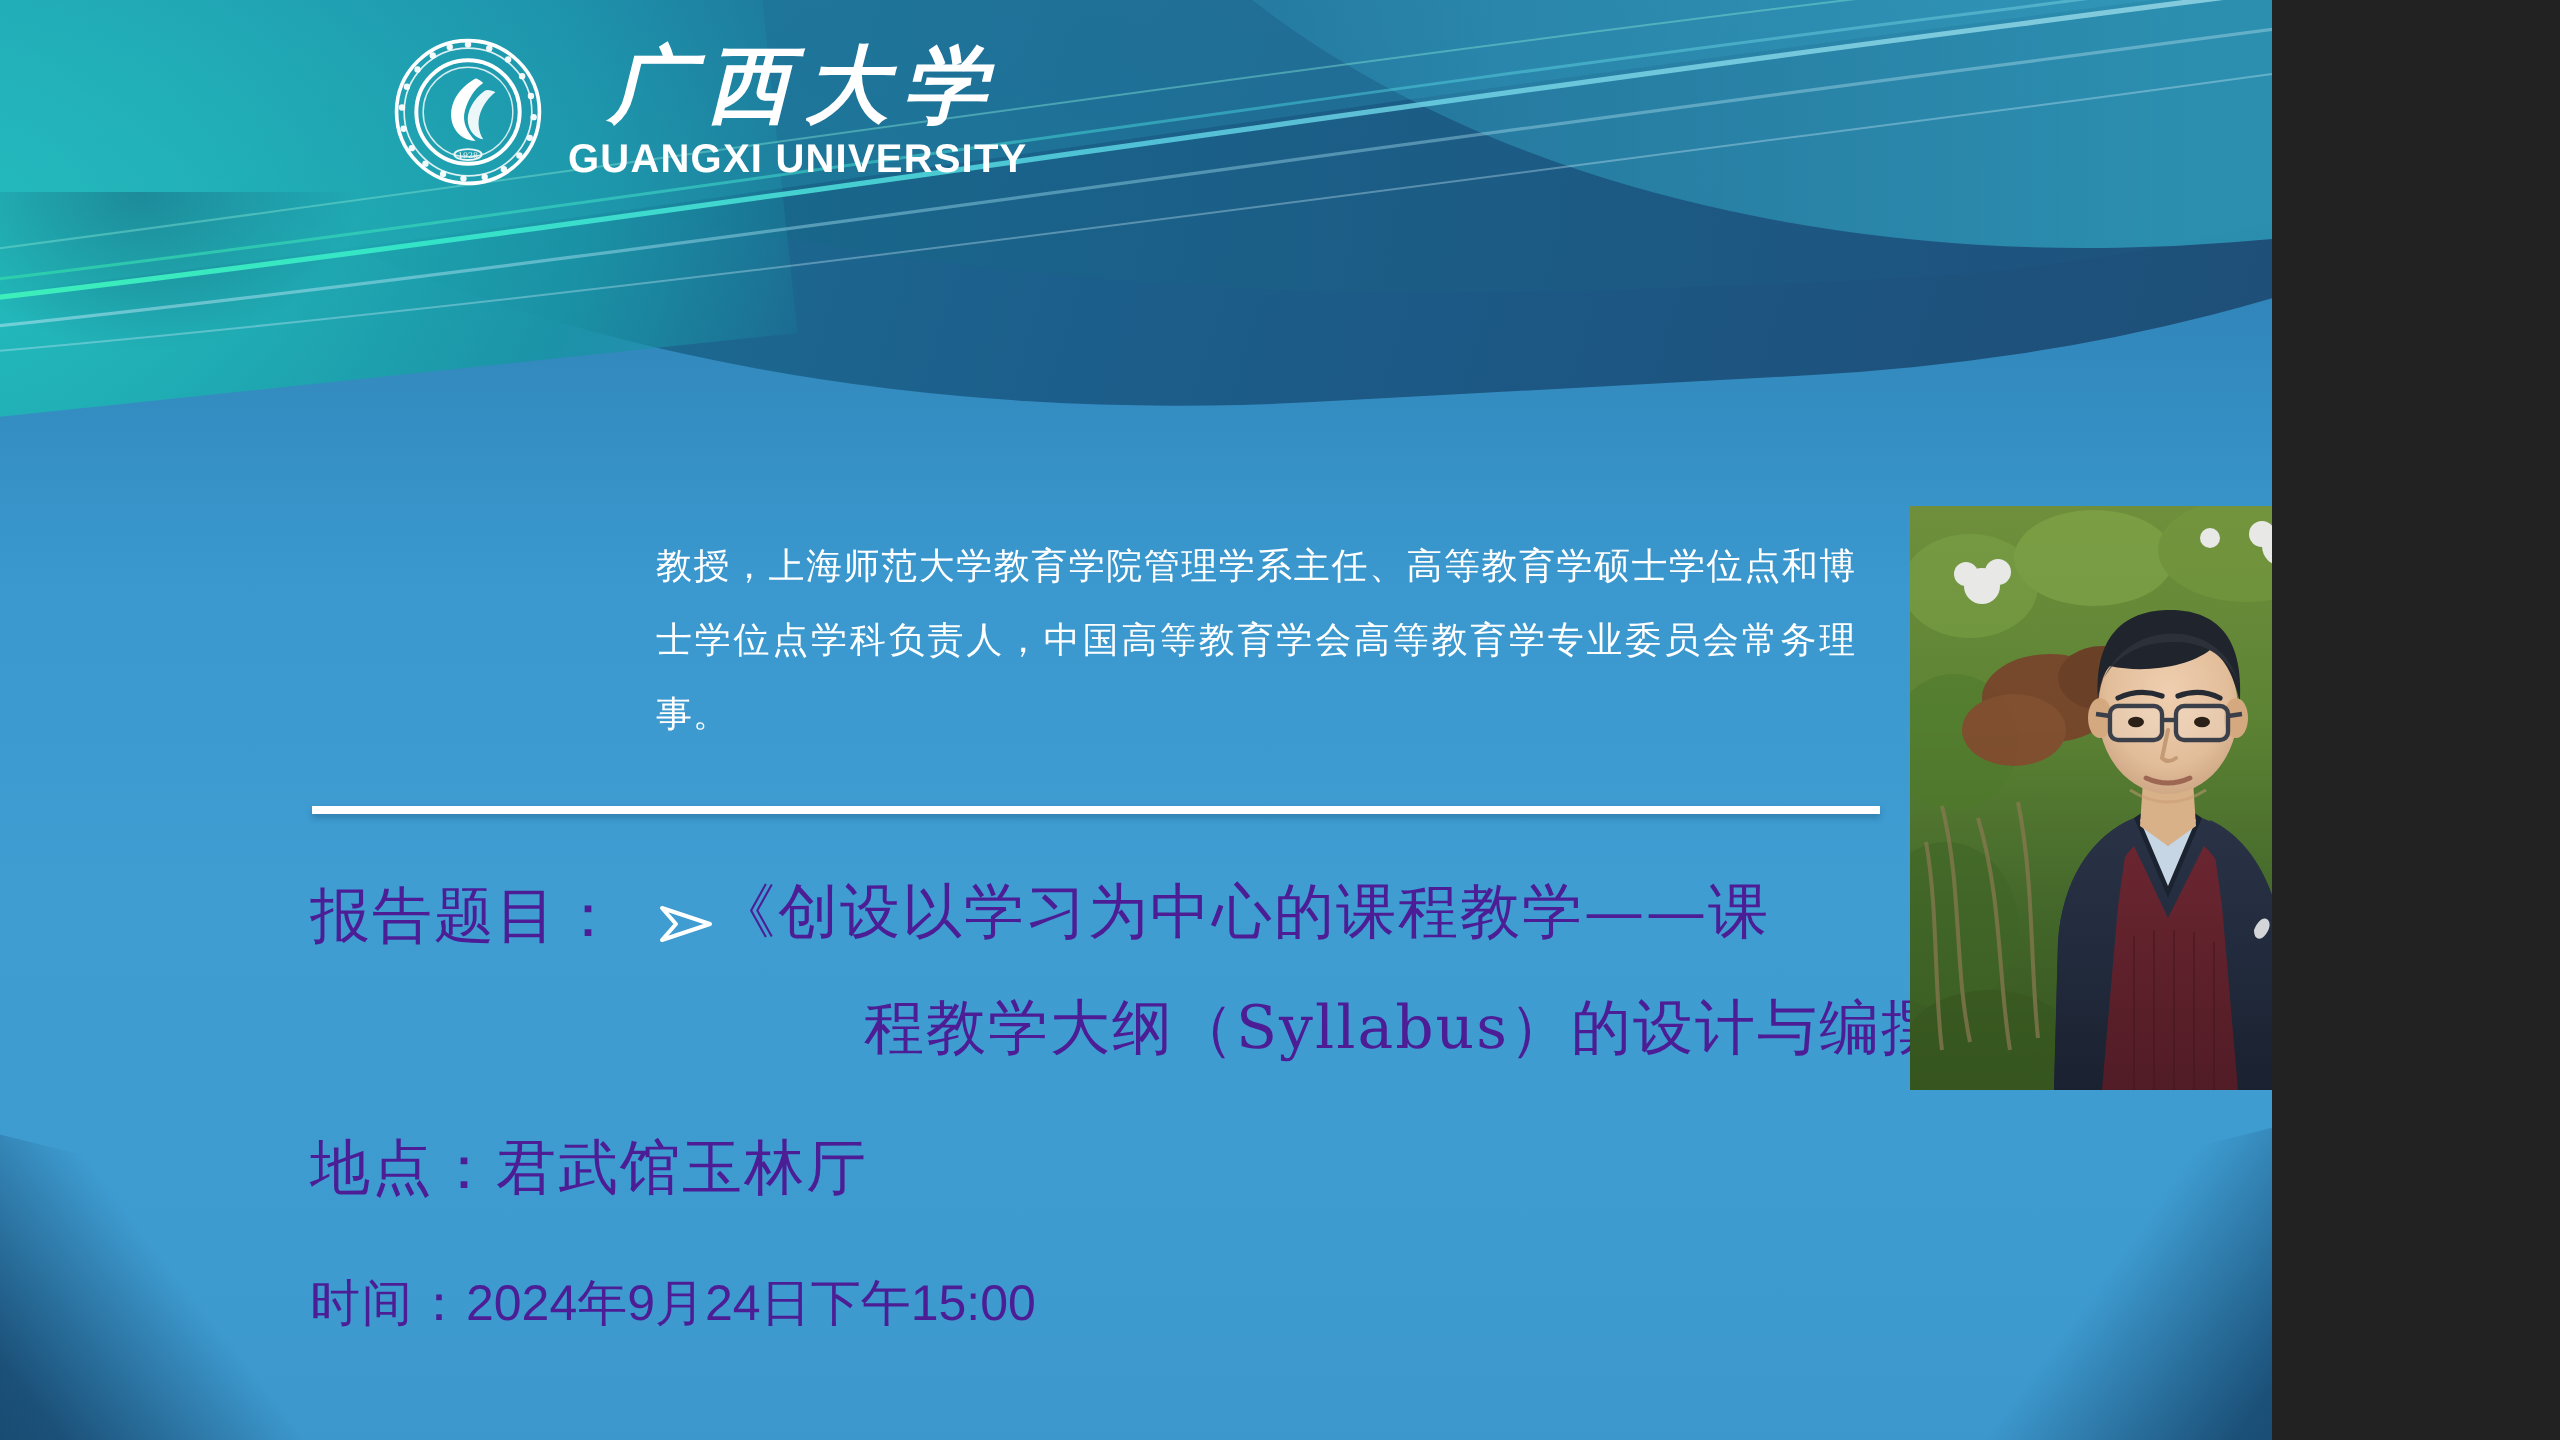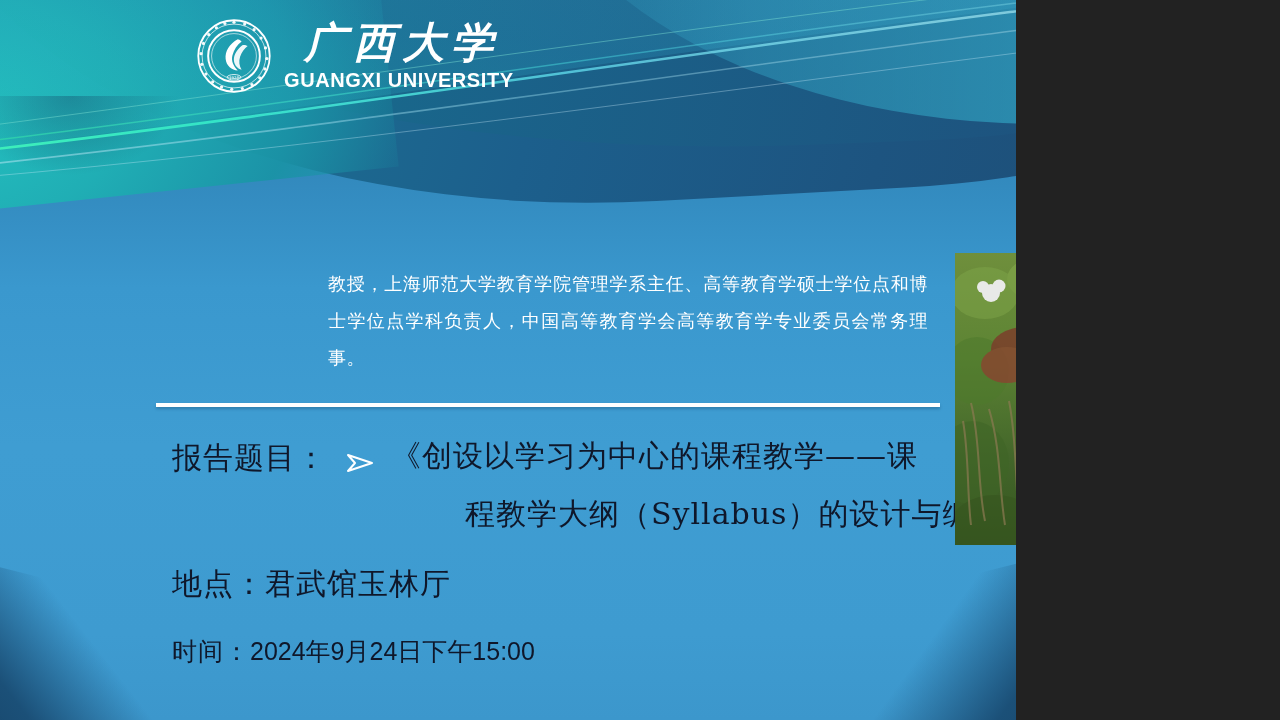--- a/index.html
+++ b/index.html
@@ -2,21 +2,21 @@
 <html><head>
 <meta charset="utf-8">
 <style>
   html, body {
     margin: 0;
     padding: 0;
     background: #222;
   }
   #slide {
     position: relative;
-    width: 1016px;
+    width: 1136px;
     height: 720px;
     overflow: hidden;
     font-family: "Liberation Sans", "DejaVu Sans", sans-serif;
     background: #3c9acf;
   }
 
   
   .bg-base {
     position: absolute;
     inset: 0;
@@ -221,42 +221,41 @@
     width: 784px;
     height: 4px;
     background: #ffffff;
     box-shadow: 0 2px 3px rgba(12,50,82,.28);
     z-index: 5;
   }
 
   
   .info {
     position: absolute;
-    left: 172px;
+    left: 155px;
     top: 436px;
     z-index: 5;
-    color: #0f172a;
+    color: #4c1d95;
   }
   .topic-row {
     display: flex;
     align-items: flex-start;
     font-family: "DejaVu Serif", "Liberation Serif", serif;
     font-size: 30px;
     letter-spacing: 1px;
     white-space: nowrap;
   }
   .topic-label {
     font-weight: 400;
     padding-top: 2px;
   }
   .topic-body {
     margin-left: 18px;
     display: flex;
     align-items: flex-start;
-    gap: 16px;
   }
   .bullet-arrow {
     width: 30px;
     flex: 0 0 30px;
     padding-top: 9px;
   }
   .topic-lines { display: block; }
   .topic-line1 { display: block; }
   .topic-line2 {
     display: block;

